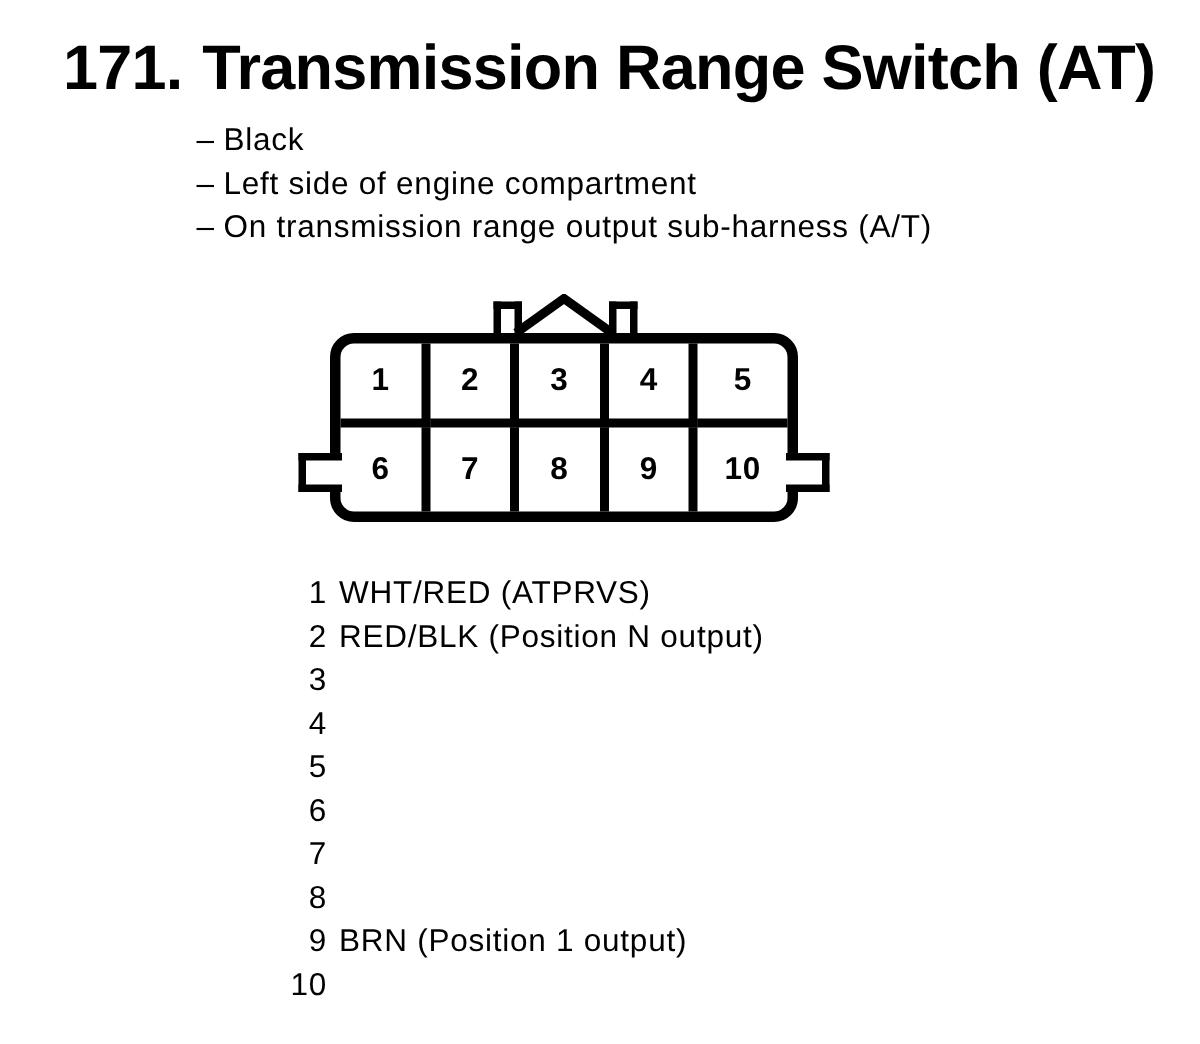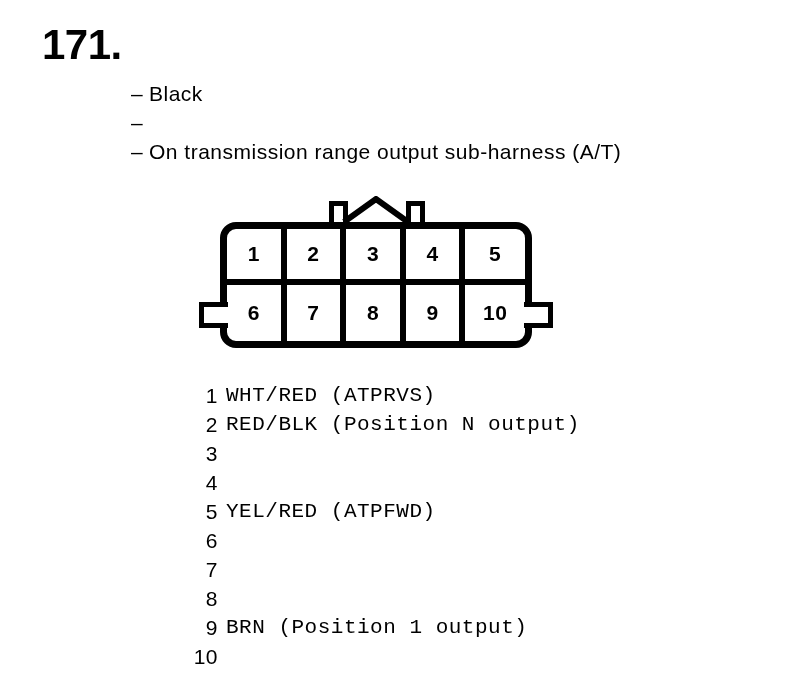--- a/index.html
+++ b/index.html
@@ -105,38 +105,40 @@
   .pinlist {
     position: absolute;
     left: 188px;
     top: 381px;
     font-size: 21px;
     letter-spacing: 0.5px;
     line-height: 29px;
   }
   .pinrow { display: flex; }
   .pinnum { width: 30px; flex: 0 0 30px; text-align: right; }
-  .pinlabel { margin-left: 8px; white-space: nowrap; font-family: Liberation Mono, monospace; }
+  .pinlabel { margin-left: 8px; white-space: nowrap; }
 </style>
 </head>
 <body>
 
 <div class="page">
 
   <div class="title">
     <span>171.</span>
+    <span>Transmission Range Switch (AT)</span>
   </div>
 
   <div class="notes">
     <div class="note">
       <span class="dash">–</span>
       <span>Black</span>
     </div>
     <div class="note">
       <span class="dash">–</span>
+      <span>Left side of engine compartment</span>
     </div>
     <div class="note">
       <span class="dash">–</span>
       <span>On transmission range output sub-harness (A/T)</span>
     </div>
   </div>
 
   <div class="diagram">
     <div class="tab-top tab-top-left"></div>
     <svg class="latch" width="70" height="27" viewBox="0 0 70 27">
@@ -171,21 +173,20 @@
       <span class="pinlabel">RED/BLK (Position N output)</span>
     </div>
     <div class="pinrow">
       <span class="pinnum">3</span>
     </div>
     <div class="pinrow">
       <span class="pinnum">4</span>
     </div>
     <div class="pinrow">
       <span class="pinnum">5</span>
-      <span class="pinlabel">YEL/RED (ATPFWD)</span>
     </div>
     <div class="pinrow">
       <span class="pinnum">6</span>
     </div>
     <div class="pinrow">
       <span class="pinnum">7</span>
     </div>
     <div class="pinrow">
       <span class="pinnum">8</span>
     </div>

